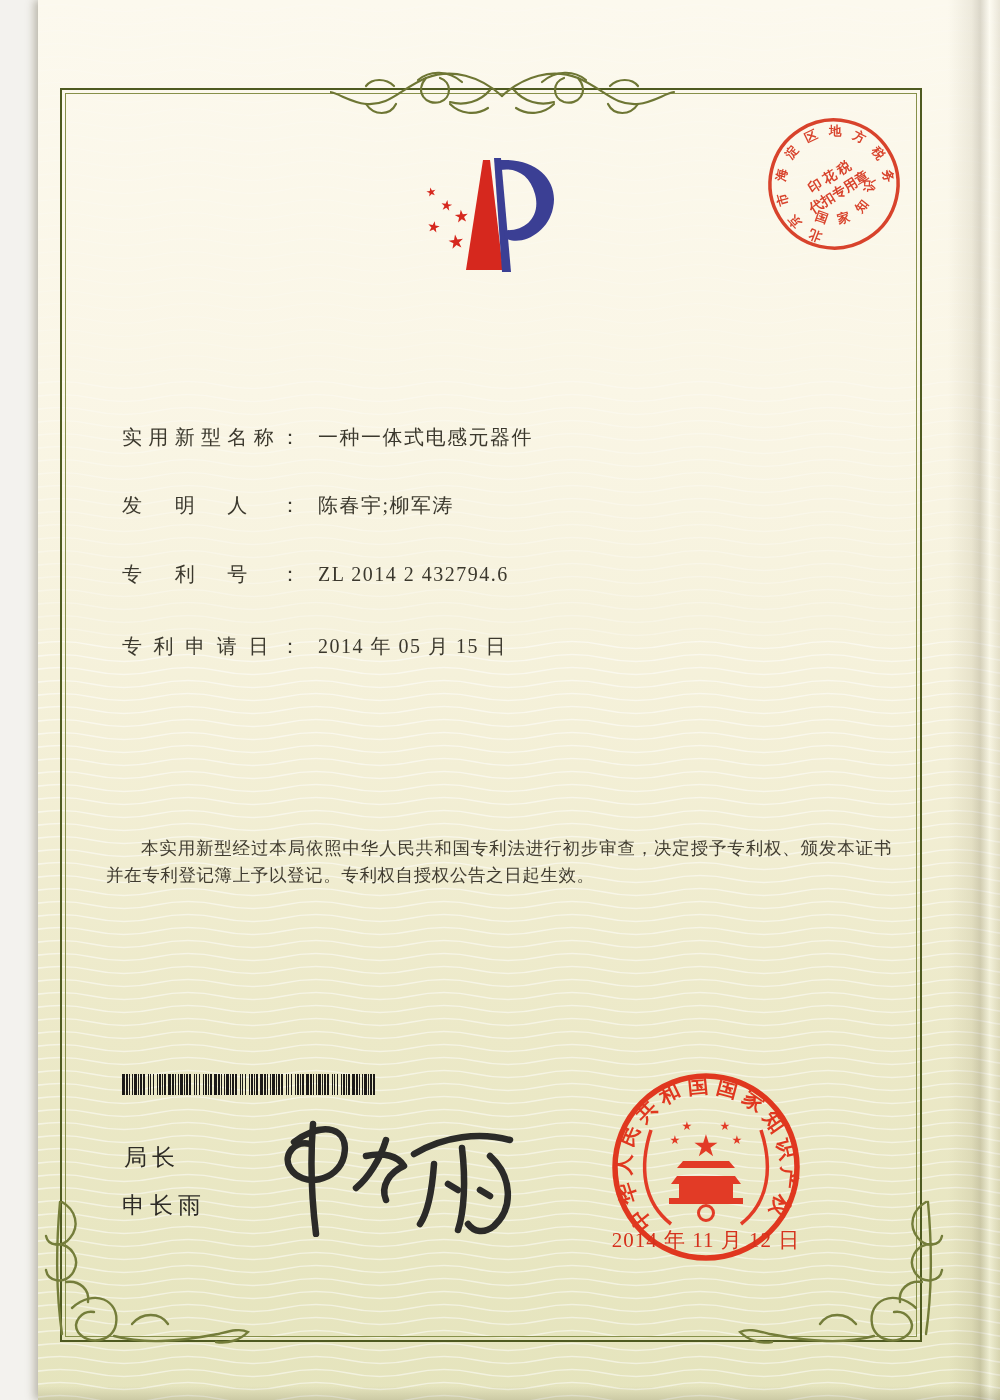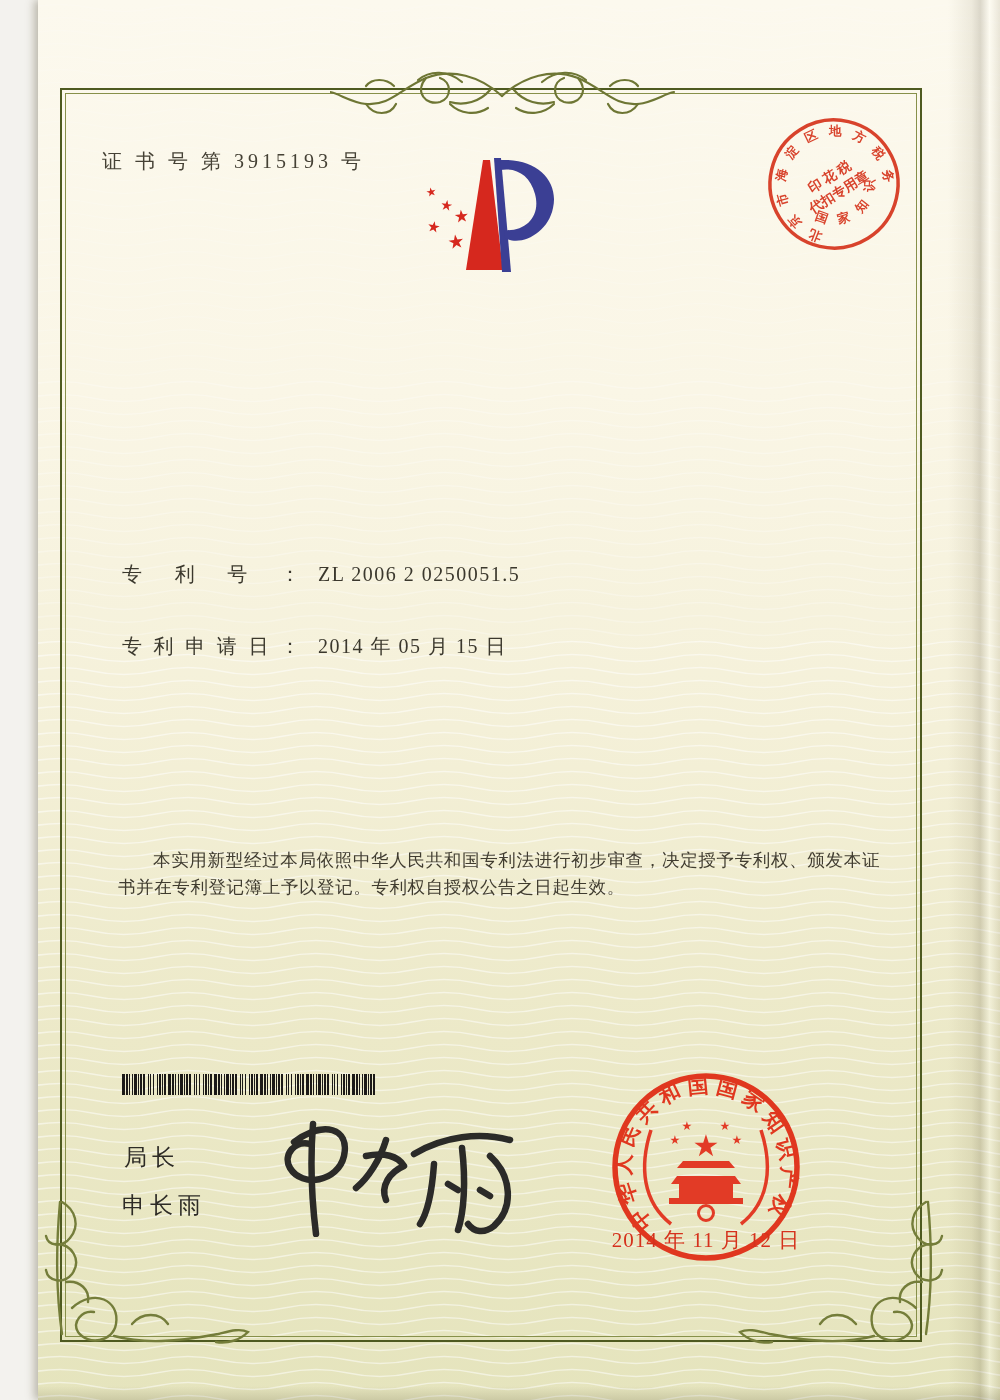--- a/index.html
+++ b/index.html
@@ -43,21 +43,21 @@
   .field-label{
     display:inline-block;width:178px;text-align:justify;text-align-last:justify;
     vertical-align:baseline;
   }
   .field-value{margin-left:13px;letter-spacing:1.5px;}
   .paragraphs{
     position:absolute;left:64px;top:831px;width:794px;
     font-size:17.5px;line-height:26.5px;color:#403c30;
     text-align:justify;letter-spacing:.6px;
   }
-  .paragraphs p{margin:16px;text-indent:2em;}
+  .paragraphs p{margin:4px;text-indent:2em;}
   #barcode{
     position:absolute;left:84px;top:1074px;width:256px;height:21px;
     font-size:0;white-space:nowrap;
   }
   .officer-title,.officer-name{
     position:absolute;font-family:"Liberation Sans","DejaVu Sans",sans-serif;
     font-size:23px;color:#2d2b26;letter-spacing:5px;font-weight:500;
   }
   .officer-title{left:86px;top:1142px;}
   .officer-name{left:84px;top:1190px;font-family:Liberation Serif, serif;}
@@ -226,21 +226,20 @@
       <path d="M18 6 c14 8 18 24 8 36 c-8 10 -22 8 -24 -2"></path>
       <path d="M12 48 c16 0 26 16 16 30 c-8 10 -24 8 -26 -4"></path>
       <path d="M22 86 c14 -2 24 8 22 20"></path>
       <path d="M28 112 c22 -20 48 -8 44 16 c-3 18 -28 22 -38 8 c-6 -10 4 -22 16 -20"></path>
       <path d="M70 140 c30 8 62 6 104 -2 c12 -3 22 -6 30 -2 c-8 8 -20 12 -32 10"></path>
       <path d="M88 128 c10 -12 28 -12 36 0"></path>
       <path d="M16 6 c-4 44 -4 90 2 132"></path>
     </g>
   </svg>
 
-  <div class="cert-no">证 书 号 第 3915193 号</div>
 
   <svg class="logo" width="150" height="122" viewBox="0 0 150 122">
     <path d="M73 4 L80 4 L93 114 L56 114 Z" fill="#d6281e"></path>
     <path d="M84 2 L91 2 L101 116 L92 116 Z" fill="#3b3f94"></path>
     <path d="M91 4 C 128 2 149 26 143 52 C 138 77 111 91 95 82 L94 74 C 116 76 131 60 125 38 C 120 19 106 11 90 14 Z" fill="#3b3f94"></path>
     <g fill="#d6281e" font-size="13" text-anchor="middle">
       <text x="22" y="40" font-size="12" transform="rotate(-12 22 40)">★</text>
       <text x="36" y="54" font-size="14" transform="rotate(8 36 54)">★</text>
       <text x="52" y="66" font-size="17" transform="rotate(-6 52 66)">★</text>
       <text x="23" y="76" font-size="15" transform="rotate(10 23 76)">★</text>
@@ -258,23 +257,31 @@
       <textPath href="#taxTop" startOffset="0" textLength="244" lengthAdjust="spacing">北京市海淀区地方税务局</textPath>
     </text>
     <text font-size="12.5" fill="#d8432c" font-weight="bold">
       <textPath href="#taxBottom" startOffset="8" textLength="160" lengthAdjust="spacing">国家知识产权局</textPath>
     </text>
     <text x="68" y="64" text-anchor="middle" font-size="13.5" fill="#d8432c" font-weight="bold">印 花 税</text>
     <text x="68" y="82" text-anchor="middle" font-size="13.5" fill="#d8432c" font-weight="bold">代扣专用章</text>
   </svg>
 
 
+  <div class="field-row" style="top:424px">
+    <span class="field-label">实用新型名称：</span>
+    <span class="field-value">一种一体式电感元器件</span>
+  </div>
+  <div class="field-row" style="top:492px">
+    <span class="field-label">发明人：</span>
+    <span class="field-value">陈春宇;柳军涛</span>
+  </div>
   <div class="field-row" style="top:561px">
     <span class="field-label">专利号：</span>
-    <span class="field-value">ZL 2006 2 0250051.5</span>
+    <span class="field-value">ZL 2014 2 432794.6</span>
   </div>
   <div class="field-row" style="top:633px">
     <span class="field-label">专利申请日：</span>
     <span class="field-value">2014 年 05 月 15 日</span>
   </div>
 
   <div class="paragraphs">
     <p>本实用新型经过本局依照中华人民共和国专利法进行初步审查，决定授予专利权、颁发本证书并在专利登记簿上予以登记。专利权自授权公告之日起生效。</p>
   </div>
 

